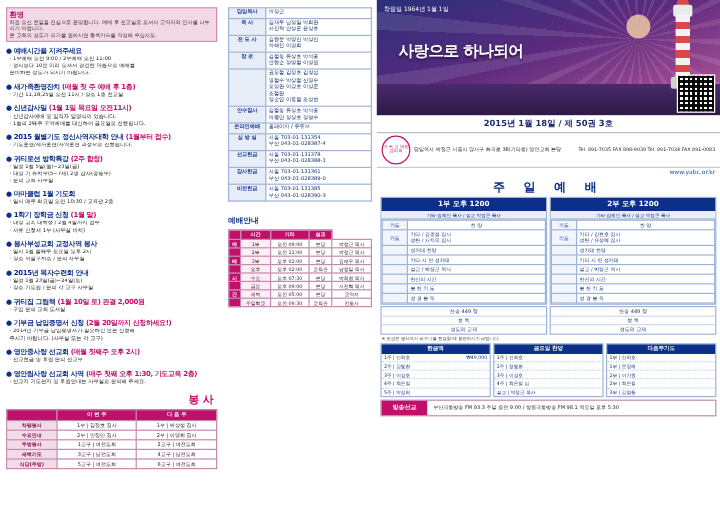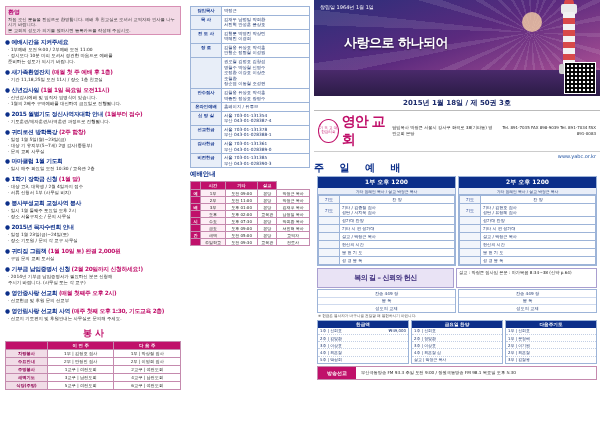--- a/index.html
+++ b/index.html
@@ -14,67 +14,67 @@
   .lt-bar{margin-top:2px;background:#f3d9e6;border:1px solid #d78fb4;padding:1px 2px;}
   .lt-bar b{font-size:6px;color:#b4006e;}
   .lt-bar span{font-size:4.3px;color:#333;display:block;line-height:1.25;}
 
   .li{margin-top:3px;}
   .li-h{font-size:5.8px;font-weight:bold;color:#0c2f8a;letter-spacing:-0.3px;}
   .li-h .d{color:#c0106a;font-weight:bold;}
   .li-b{font-size:4.4px;color:#222;line-height:1.35;padding-left:3px;}
   .li-b div{white-space:nowrap;overflow:hidden;}
 
-  .svc-title{margin-top:5px;font-size:9px;font-weight:bold;color:#c0106a;letter-spacing:3px;text-align:center;padding-left:4px;}
+  .svc-title{margin-top:5px;font-size:9px;font-weight:bold;color:#c0106a;letter-spacing:3px;text-align:right;padding-left:4px;}
   table.svc{border-collapse:collapse;width:100%;margin-top:1px;}
   table.svc td,table.svc th{border:1px solid #c58aae;font-size:4.2px;text-align:center;padding:1px 0;color:#222;}
   table.svc th{background:#c0106a;color:#fff;font-size:4.4px;font-weight:bold;}
   table.svc td.hd{background:#f1dce7;font-weight:bold;color:#8d0050;}
 
   
   .mid{position:absolute;left:186px;top:0;width:128px;height:440px;box-sizing:border-box;padding:4px 4px;background:#fff;}
   .mid-h{font-size:7px;font-weight:bold;color:#0c2f8a;letter-spacing:-0.4px;}
   table.mtbl{border-collapse:collapse;width:100%;margin-top:2px;}
   table.mtbl td{border:1px solid #9db4d8;font-size:4.3px;padding:1px 2px;color:#17306b;vertical-align:top;line-height:1.3;}
   table.mtbl td.k{background:#e8eef8;width:26px;text-align:center;font-weight:bold;color:#0c2f8a;}
-  .mid-h2{margin-top:2px;font-size:6.4px;font-weight:bold;color:#0c2f8a;}
+  .mid-h2{margin-top:12px;font-size:6.4px;font-weight:bold;color:#0c2f8a;}
   table.wtbl{border-collapse:collapse;width:100%;margin-top:2px;}
   table.wtbl th{background:#c0106a;color:#fff;font-size:4.2px;border:1px solid #c58aae;padding:1px 0;}
   table.wtbl td{border:1px solid #c58aae;font-size:4px;text-align:center;padding:0.5px 0;color:#222;}
   table.wtbl td.side{background:#c0106a;color:#fff;font-weight:bold;width:9px;font-size:4.2px;}
   table.wtbl td.t{background:#fdeef5;}
 
   
   .right{position:absolute;left:314px;top:0;width:286px;height:440px;box-sizing:border-box;}
   .hero{position:relative;height:96px;background:linear-gradient(160deg,#2a2f7a 0%,#5b2a7e 45%,#c05a9a 100%);overflow:hidden;}
   .hero .sea{position:absolute;left:0;bottom:0;width:100%;height:26px;background:linear-gradient(180deg,#4a2a6b,#2b1b46);}
   .hero .sun{position:absolute;right:58px;top:12px;width:20px;height:20px;border-radius:50%;background:#ffd9a8;opacity:.75;}
   .hero .rays{position:absolute;left:0;top:0;width:100%;height:100%;background:
      repeating-conic-gradient(from 20deg at 76% 34%, rgba(255,255,255,.10) 0deg 4deg, rgba(255,255,255,0) 4deg 14deg);}
   .hero .hdr-line{position:absolute;left:6px;top:4px;font-size:5px;color:#fff;}
-  .hero .title{position:absolute;left:30px;top:34px;font-size:13px;color:#fff;font-weight:bold;letter-spacing:-0.5px;text-shadow:0 1px 2px rgba(0,0,0,.5);}
+  .hero .title{position:absolute;left:18px;top:34px;font-size:13px;color:#fff;font-weight:bold;letter-spacing:-0.5px;text-shadow:0 1px 2px rgba(0,0,0,.5);}
   .hero .title2{position:absolute;left:44px;top:52px;font-size:13px;color:#fff;font-weight:bold;letter-spacing:-0.5px;text-shadow:0 1px 2px rgba(0,0,0,.5);}
   .lh{position:absolute;right:18px;top:-2px;width:26px;height:78px;}
   .lh .tower{position:absolute;left:7px;top:14px;width:12px;height:54px;background:repeating-linear-gradient(180deg,#f2f2f2 0 6px,#d8494a 6px 12px);border-radius:2px;}
   .lh .top{position:absolute;left:5px;top:6px;width:16px;height:10px;background:#eaeaea;border-radius:2px;}
   .lh .cap{position:absolute;left:8px;top:0px;width:10px;height:7px;background:#d8494a;border-radius:5px 5px 0 0;}
   .lh .base{position:absolute;left:3px;top:66px;width:20px;height:10px;background:#cfcfcf;border-radius:2px;}
   .qr{position:absolute;right:4px;bottom:2px;width:30px;height:30px;background:
       repeating-linear-gradient(90deg,#111 0 2px,#fff 2px 4px),
       repeating-linear-gradient(180deg,#111 0 2px,rgba(255,255,255,0) 2px 4px);
       background-blend-mode:multiply;border:1px solid #fff;}
   .datebar{background:#fff;color:#1b2a6b;font-size:7px;font-weight:bold;text-align:center;padding:2px 0;border-bottom:1px solid #bbb;}
   .chinfo{display:flex;align-items:center;gap:3px;padding:2px 4px;border-bottom:1px solid #ccc;}
   .logo{width:22px;height:22px;border:1px solid #c0106a;border-radius:50%;display:flex;align-items:center;justify-content:center;font-size:3.6px;color:#c0106a;text-align:center;line-height:1.1;}
   .chname{font-size:14px;color:#c0106a;font-weight:bold;letter-spacing:-1px;}
   .chmeta{font-size:4.2px;color:#222;line-height:1.35;}
   .chphones{margin-left:auto;text-align:right;font-size:4px;color:#222;line-height:1.4;}
   .site{text-align:right;font-size:5px;color:#1b4fa0;padding:1px 4px 0;}
 
-  .wtitle{text-align:left;font-size:10px;font-weight:bold;color:#0c2f8a;letter-spacing:6px;padding:2px 0 1px;}
+  .wtitle{text-align:center;font-size:10px;font-weight:bold;color:#0c2f8a;letter-spacing:6px;padding:2px 0 1px;}
   .two{display:flex;gap:2px;padding:0 3px;}
   .col{flex:1;border:1px solid #9db4d8;}
   .col .ch{background:#0c2f8a;color:#fff;text-align:center;font-size:6px;font-weight:bold;padding:1px 0;}
   .col .cs{background:#e9eef8;text-align:center;font-size:3.8px;color:#17306b;padding:0.5px 0;border-bottom:1px solid #9db4d8;}
   table.ord{border-collapse:collapse;width:100%;}
   table.ord td{border:1px solid #9db4d8;font-size:4.1px;padding:1px 2px;color:#17306b;}
   table.ord td.k{width:16px;background:#f2f5fb;text-align:center;color:#0c2f8a;}
   table.ord td.c{text-align:center;}
 
   .serm{display:flex;gap:2px;padding:2px 3px 0;}
@@ -383,21 +383,20 @@
           <div class="top"></div>
           <div class="tower"></div>
           <div class="base"></div>
       </div>
       <div class="qr"></div>
     </div>
     <div class="datebar">2015년 1월 18일 / 제 50권 3호</div>
     <div class="chinfo">
       <div class="logo">기 독 교
 대한감리회</div>
-      <div class="chname">영안 교회</div>
       <div class="chmeta">담임목사 박정근
 서울시 강서구 화곡로 38(기타동)
 영안교회 본당</div>
       <div class="chphones">Tel. 891-7035 FAX 898-9039
 Tel. 891-7034 FAX 891-0083</div>
     </div>
     <div class="site">www.yabc.or.kr</div>
 
     <div class="wtitle">주 일 예 배</div>
     <div class="two" id="order-cols">
@@ -478,25 +477,20 @@
               </tr>
               <tr>
                 <td class="k"></td>
                 <td style="white-space: pre-line;">성 경 봉 독</td>
               </tr>
             </tbody>
           </table>
         </div>
       </div>
 
-    <div class="serm">
-      <div class="sermL">복의 길 – 신뢰와 헌신</div>
-      <div class="sermR">설교 : 박정근 집사임
-본문 : 마가복음 8:34~38 (신약 p.64)</div>
-    </div>
     <div class="hymn" id="hymn-cols">
         <div class="c">
           <div>찬송 449 장</div>
           <div>봉  독</div>
           <div>성도의 교제</div>
         </div>
         <div class="c">
           <div>찬송 449 장</div>
           <div>봉  독</div>
           <div>성도의 교제</div>

